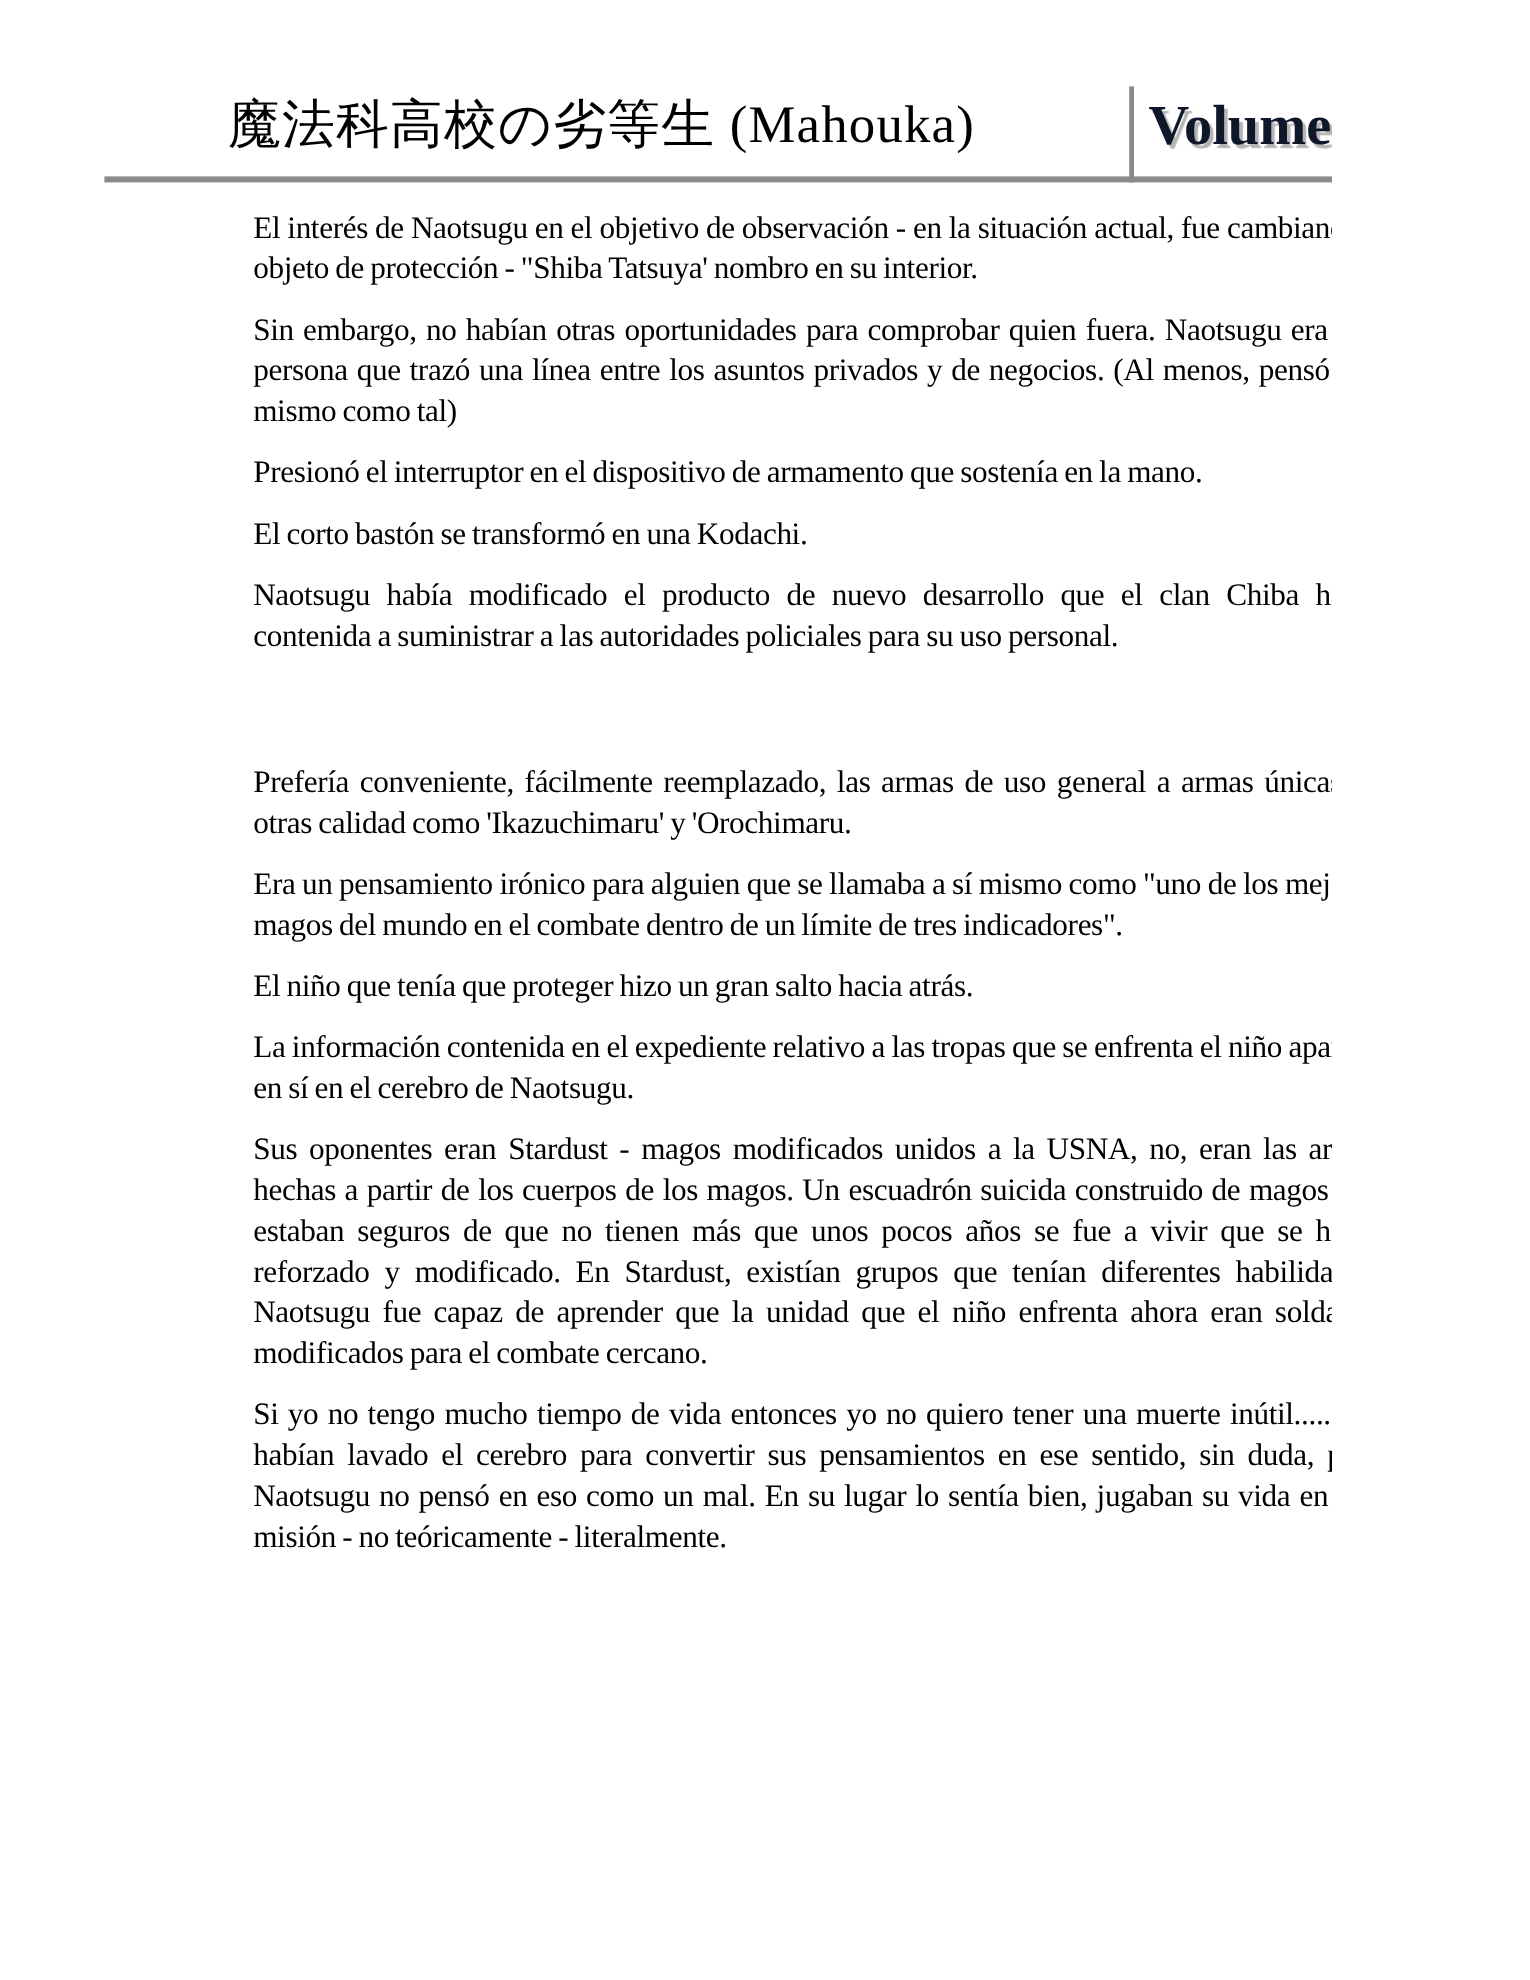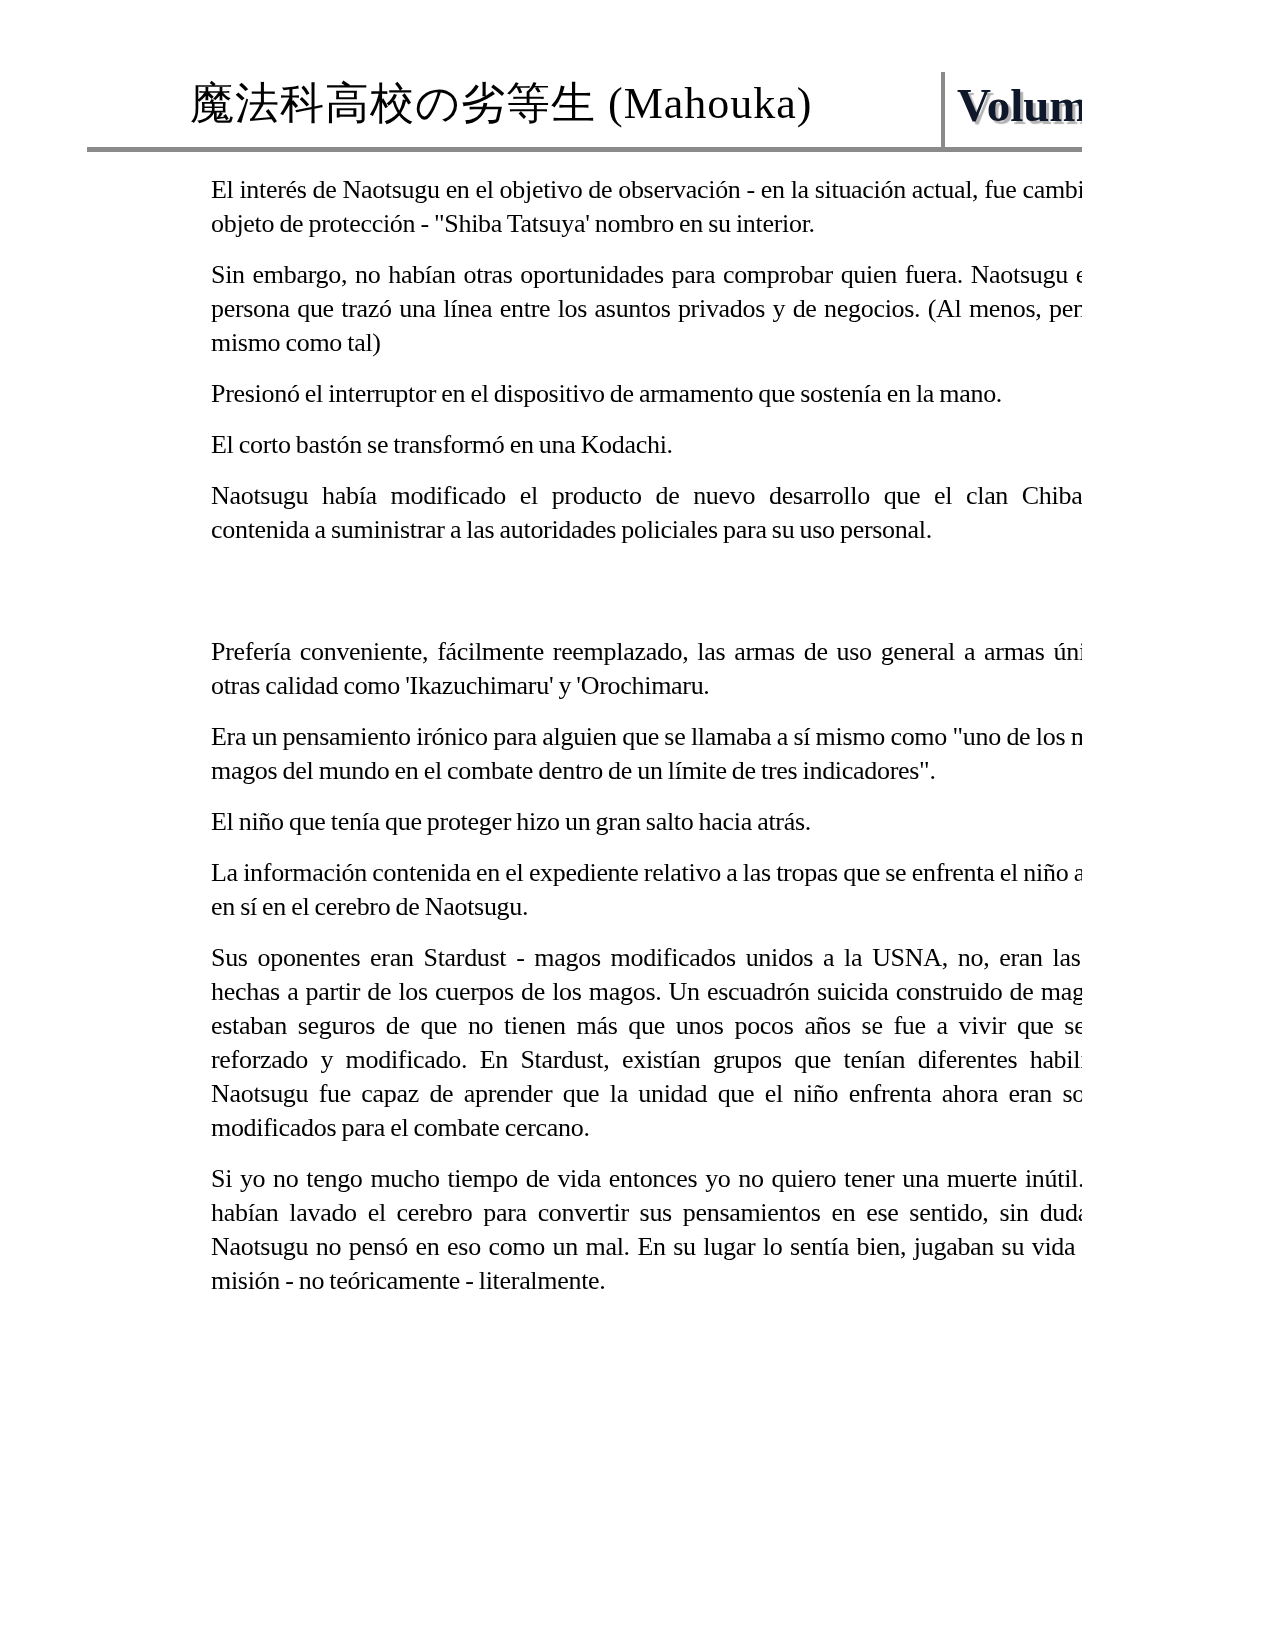--- a/index.html
+++ b/index.html
@@ -8,20 +8,21 @@
     background: #ffffff;
   }
   .page {
     position: relative;
     width: 1082px;
     height: 1650px;
     background: #ffffff;
     overflow: hidden;
     font-family: "Liberation Serif", serif;
     color: #000000;
+    padding-left: 28px;
   }
 
   
   .jp-title {
     position: absolute;
     left: 190px;
     top: 80px;
     font-size: 44px;
     line-height: 48px;
     color: #000000;

